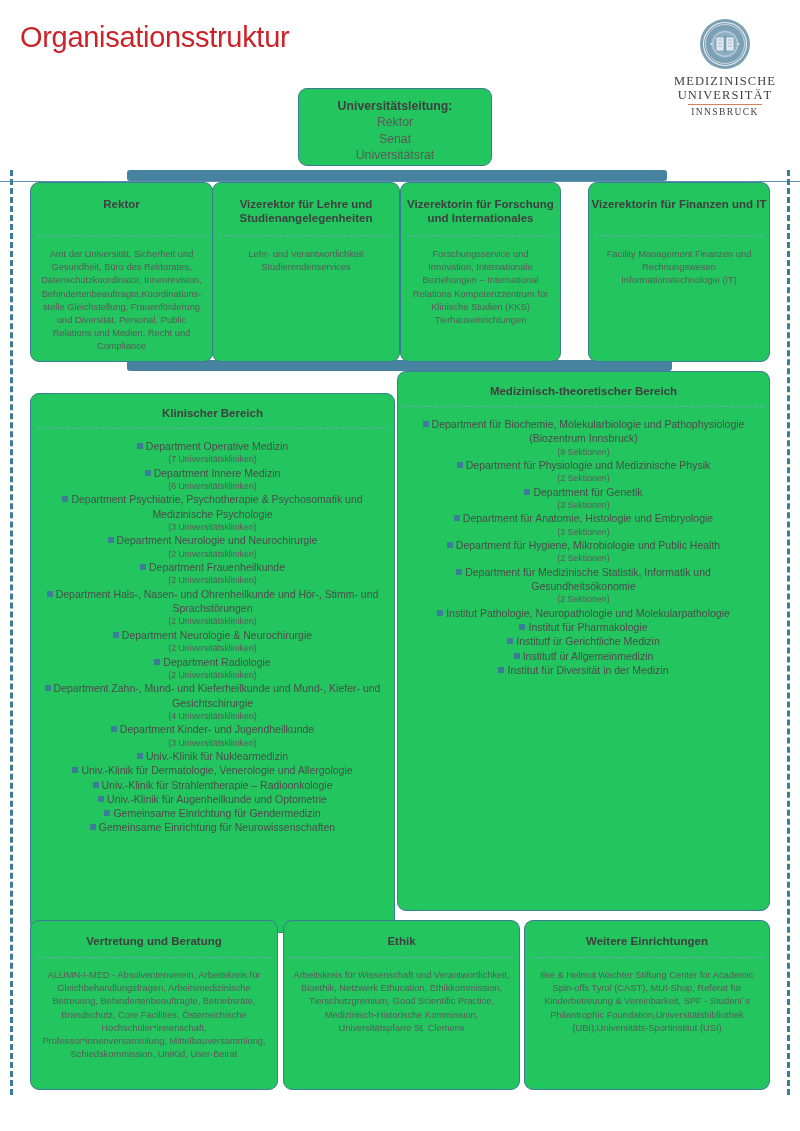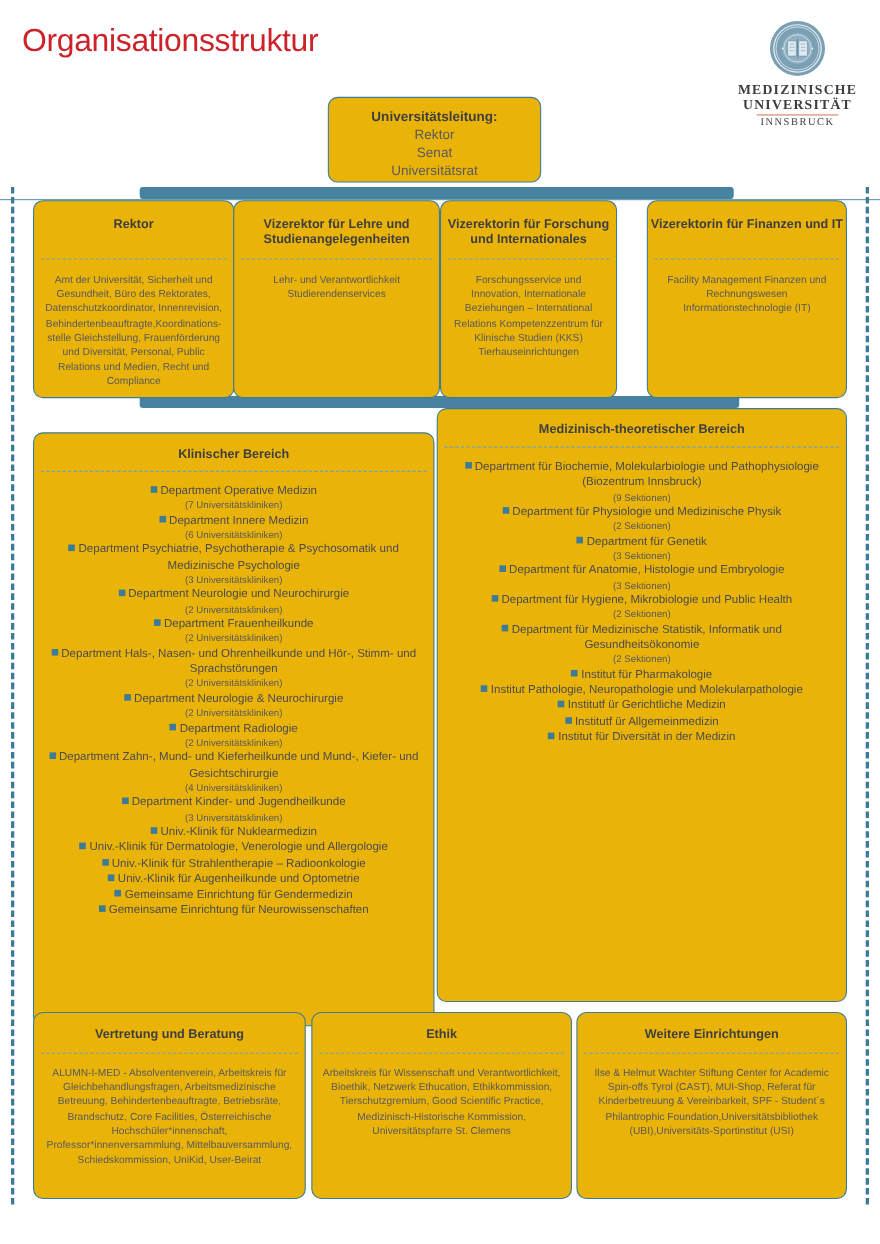--- a/index.html
+++ b/index.html
@@ -16,32 +16,32 @@
   .header{position:absolute;left:0;top:0;width:800px;height:162px;}
   .page-title{
     position:absolute;left:20px;top:21px;
     font-size:29px;font-weight:400;letter-spacing:-0.3px;
     color:#cc2229;white-space:nowrap;
   }
   .logo{position:absolute;left:660px;top:18px;width:130px;text-align:center;}
   .logo-seal{width:52px;height:52px;margin:0 auto 4px auto;display:block;}
   .logo-l1,.logo-l2{
     font-family:"Liberation Serif", serif;
-    font-size:12.5px;letter-spacing:1.1px;color:#3f3f3f;line-height:14px;font-weight:bold;
+    font-size:12.5px;letter-spacing:1.1px;color:#3f3f3f;line-height:14px;
   }
   .logo-rule{width:74px;height:1px;background:#d4805f;margin:2px auto 2px auto;}
   .logo-l3{
     font-family:"Liberation Serif", serif;
     font-size:9.5px;letter-spacing:1.4px;color:#3f3f3f;
   }
 
   
   .box{
     position:absolute;
-    background:#eab308;
+    background:#22c55e;
     border:1.3px solid #3d7c96;
     border-radius:9px;
     box-sizing:border-box;
   }
   .box-title{
     text-align:center;font-weight:bold;color:#3f3f3f;
     font-size:11.5px;line-height:14px;
   }
   .box-divider{
     border-top:1px dashed #6fa4bc;
@@ -221,22 +221,22 @@
       <div class="dept"><span class="bullet"></span><span>Department für Physiologie und Medizinische Physik</span></div>
       <div class="dept-sub">(2 Sektionen)</div>
       <div class="dept"><span class="bullet"></span><span>Department für Genetik</span></div>
       <div class="dept-sub">(3 Sektionen)</div>
       <div class="dept"><span class="bullet"></span><span>Department für Anatomie, Histologie und Embryologie</span></div>
       <div class="dept-sub">(3 Sektionen)</div>
       <div class="dept"><span class="bullet"></span><span>Department für Hygiene, Mikrobiologie und Public Health</span></div>
       <div class="dept-sub">(2 Sektionen)</div>
       <div class="dept"><span class="bullet"></span><span>Department für Medizinische Statistik, Informatik und Gesundheitsökonomie</span></div>
       <div class="dept-sub">(2 Sektionen)</div>
+      <div class="dept"><span class="bullet"></span><span>Institut Pathologie, Neuropathologie und Molekularpathologie</span></div>
       <div class="dept"><span class="bullet"></span><span>Institut für Pharmakologie</span></div>
-      <div class="dept"><span class="bullet"></span><span>Institut Pathologie, Neuropathologie und Molekularpathologie</span></div>
       <div class="dept"><span class="bullet"></span><span>Institutf ür Gerichtliche Medizin</span></div>
       <div class="dept"><span class="bullet"></span><span>Institutf ür Allgemeinmedizin</span></div>
       <div class="dept"><span class="bullet"></span><span>Institut   für Diversität in der Medizin</span></div>
     </div>
 </div>
 
 <div class="box row4" id="vertretung">
   <div class="box-title">Vertretung und Beratung</div>
   <div class="box-divider"></div>
   <div class="box-body">ALUMN-I-MED - Absolventenverein, Arbeitskreis für Gleichbehandlungsfragen, Arbeitsmedizinische Betreuung, Behindertenbeauftragte, Betriebsräte, Brandschutz, Core Facilities, Österreichische Hochschüler*innenschaft, Professor*innenversammlung, Mittelbauversammlung, Schiedskommission, UniKid, User-Beirat</div>

